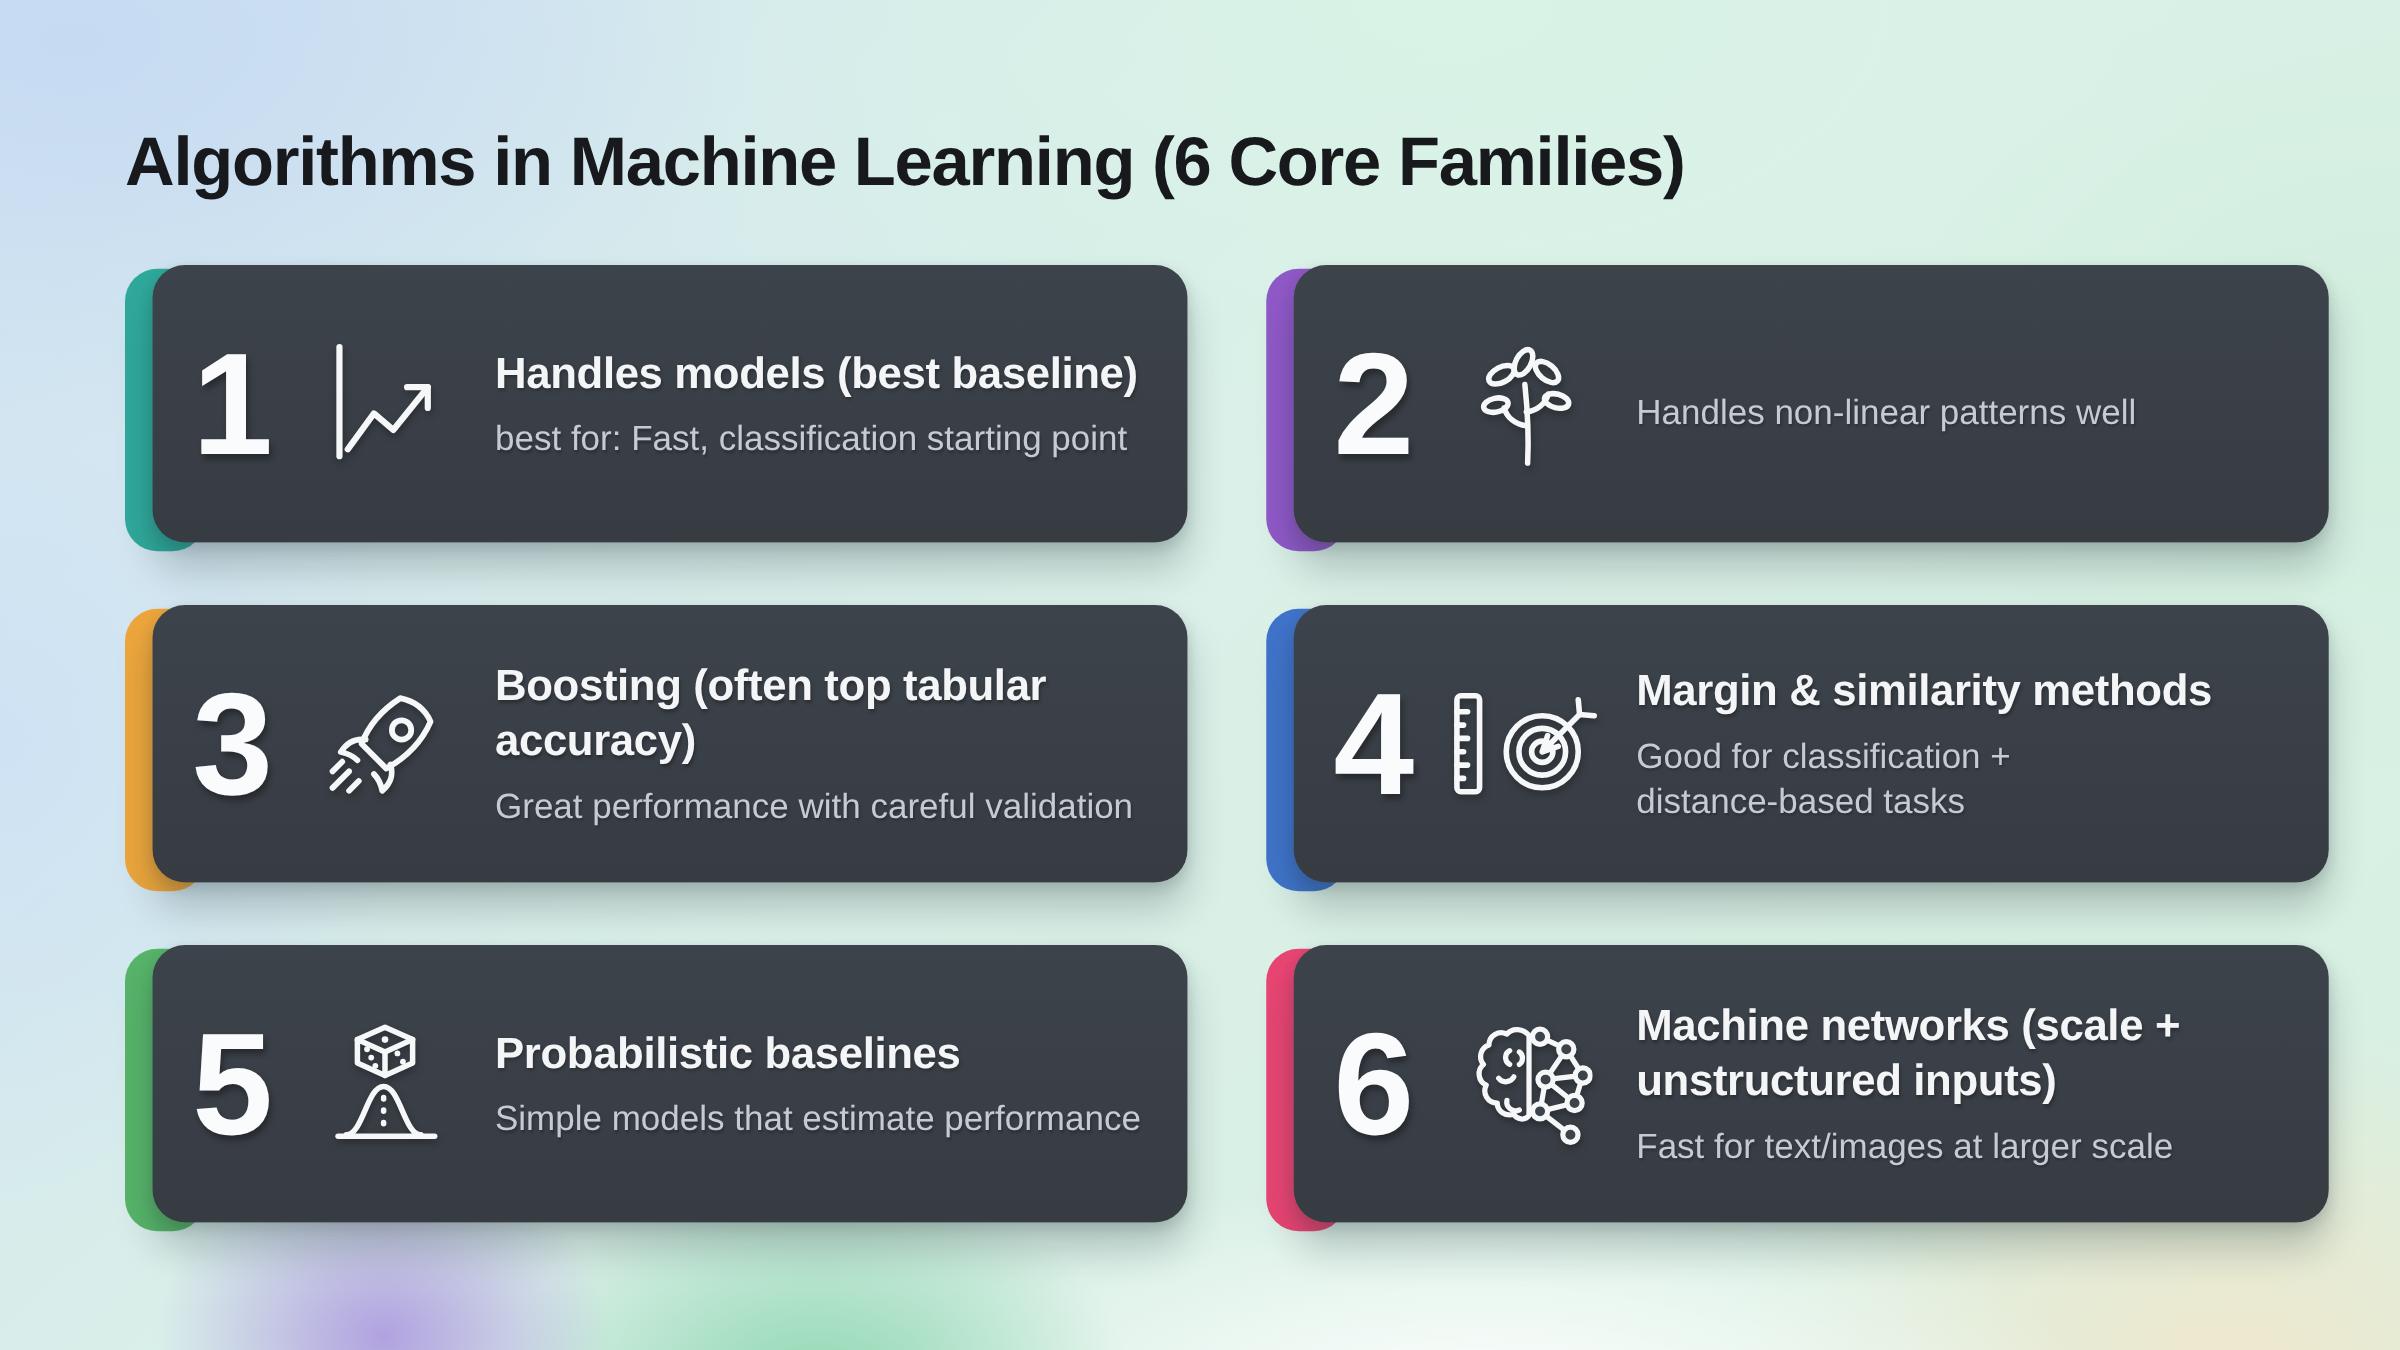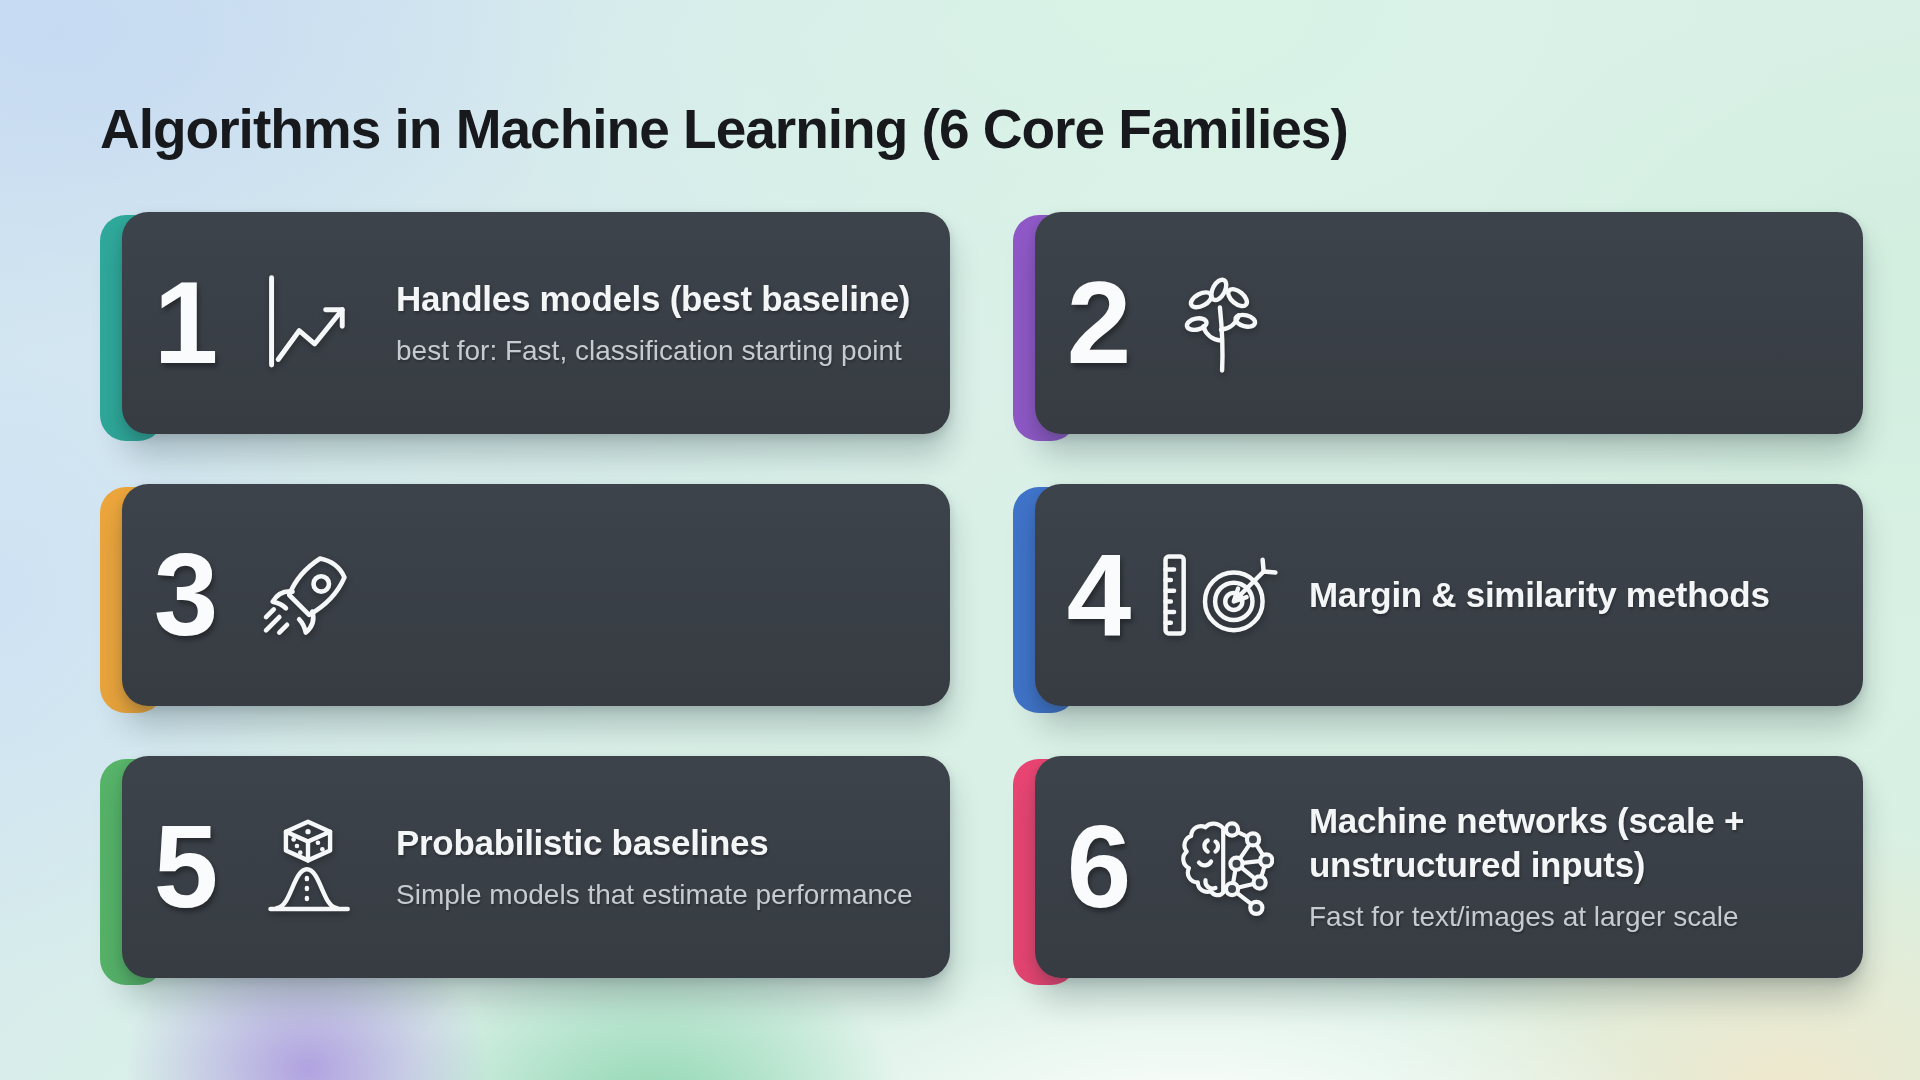--- a/index.html
+++ b/index.html
@@ -103,20 +103,21 @@
                 <path d="M48 54c8-1 14-6 16-13"></path>
                 <ellipse cx="46" cy="18" rx="10" ry="5.5" transform="rotate(-62 46 18)"></ellipse>
                 <ellipse cx="30" cy="27" rx="10" ry="5.5" transform="rotate(-28 30 27)"></ellipse>
                 <ellipse cx="63" cy="25" rx="10" ry="5.5" transform="rotate(40 63 25)"></ellipse>
                 <ellipse cx="26" cy="49" rx="9" ry="5" transform="rotate(-12 26 49)"></ellipse>
                 <ellipse cx="70" cy="46" rx="9" ry="5" transform="rotate(14 70 46)"></ellipse>
               </g>
             </svg>
           </div>
       <div class="card-text">
+        <div class="card-sub">Handles non-linear patterns well</div>
       </div>
     </div>
   </div>
 
   <div class="card" style="--accent: #eda63c;">
     <div class="card-accent"></div>
     <div class="card-body">
       <div class="card-num">3</div>
       <div class="card-icon">
             <svg viewBox="0 0 96 96" width="106" height="106">
@@ -124,20 +125,25 @@
                 <path d="M49 66L31 48c5-13 14-24 28-33 10 2 18 8 22 17-6 14-16 25-32 34z"></path>
                 <circle cx="60" cy="38" r="7"></circle>
                 <path d="M34 45c-7-1-13 1-18 9 5 1 9 3 12 6"></path>
                 <path d="M52 63c2 7 1 13-6 19-1-5-3-9-6-12"></path>
                 <path d="M22 68L10 80"></path>
                 <path d="M29 75l-7 7"></path>
                 <path d="M17 61l-7 7"></path>
               </g>
             </svg>
           </div>
+      <div class="card-text">
+        <div class="card-title">Boosting (often top tabular
+accuracy)</div>
+        <div class="card-sub">Great performance with careful validation</div>
+      </div>
     </div>
   </div>
 
   <div class="card" style="--accent: #4074ca;">
     <div class="card-accent"></div>
     <div class="card-body">
       <div class="card-num">4</div>
       <div class="card-icon">
             <svg viewBox="0 0 120 96" width="132" height="106">
               <g fill="none" stroke="#f5f7f8" stroke-width="4.2" stroke-linecap="round" stroke-linejoin="round">
@@ -147,20 +153,22 @@
                 <circle cx="72" cy="54" r="17.5"></circle>
                 <circle cx="72" cy="54" r="8"></circle>
                 <path d="M74 52l26-26"></path>
                 <path d="M99 15l1 11 11 1"></path>
                 <path d="M72 54l12-4M72 54l4-12"></path>
               </g>
             </svg>
           </div>
       <div class="card-text">
         <div class="card-title">Margin &amp; similarity methods</div>
+        <div class="card-sub">Good for classification +
+distance-based tasks</div>
       </div>
     </div>
   </div>
 
   <div class="card" style="--accent: #57b469;">
     <div class="card-accent"></div>
     <div class="card-body">
       <div class="card-num">5</div>
       <div class="card-icon">
             <svg viewBox="0 0 96 96" width="106" height="106">

